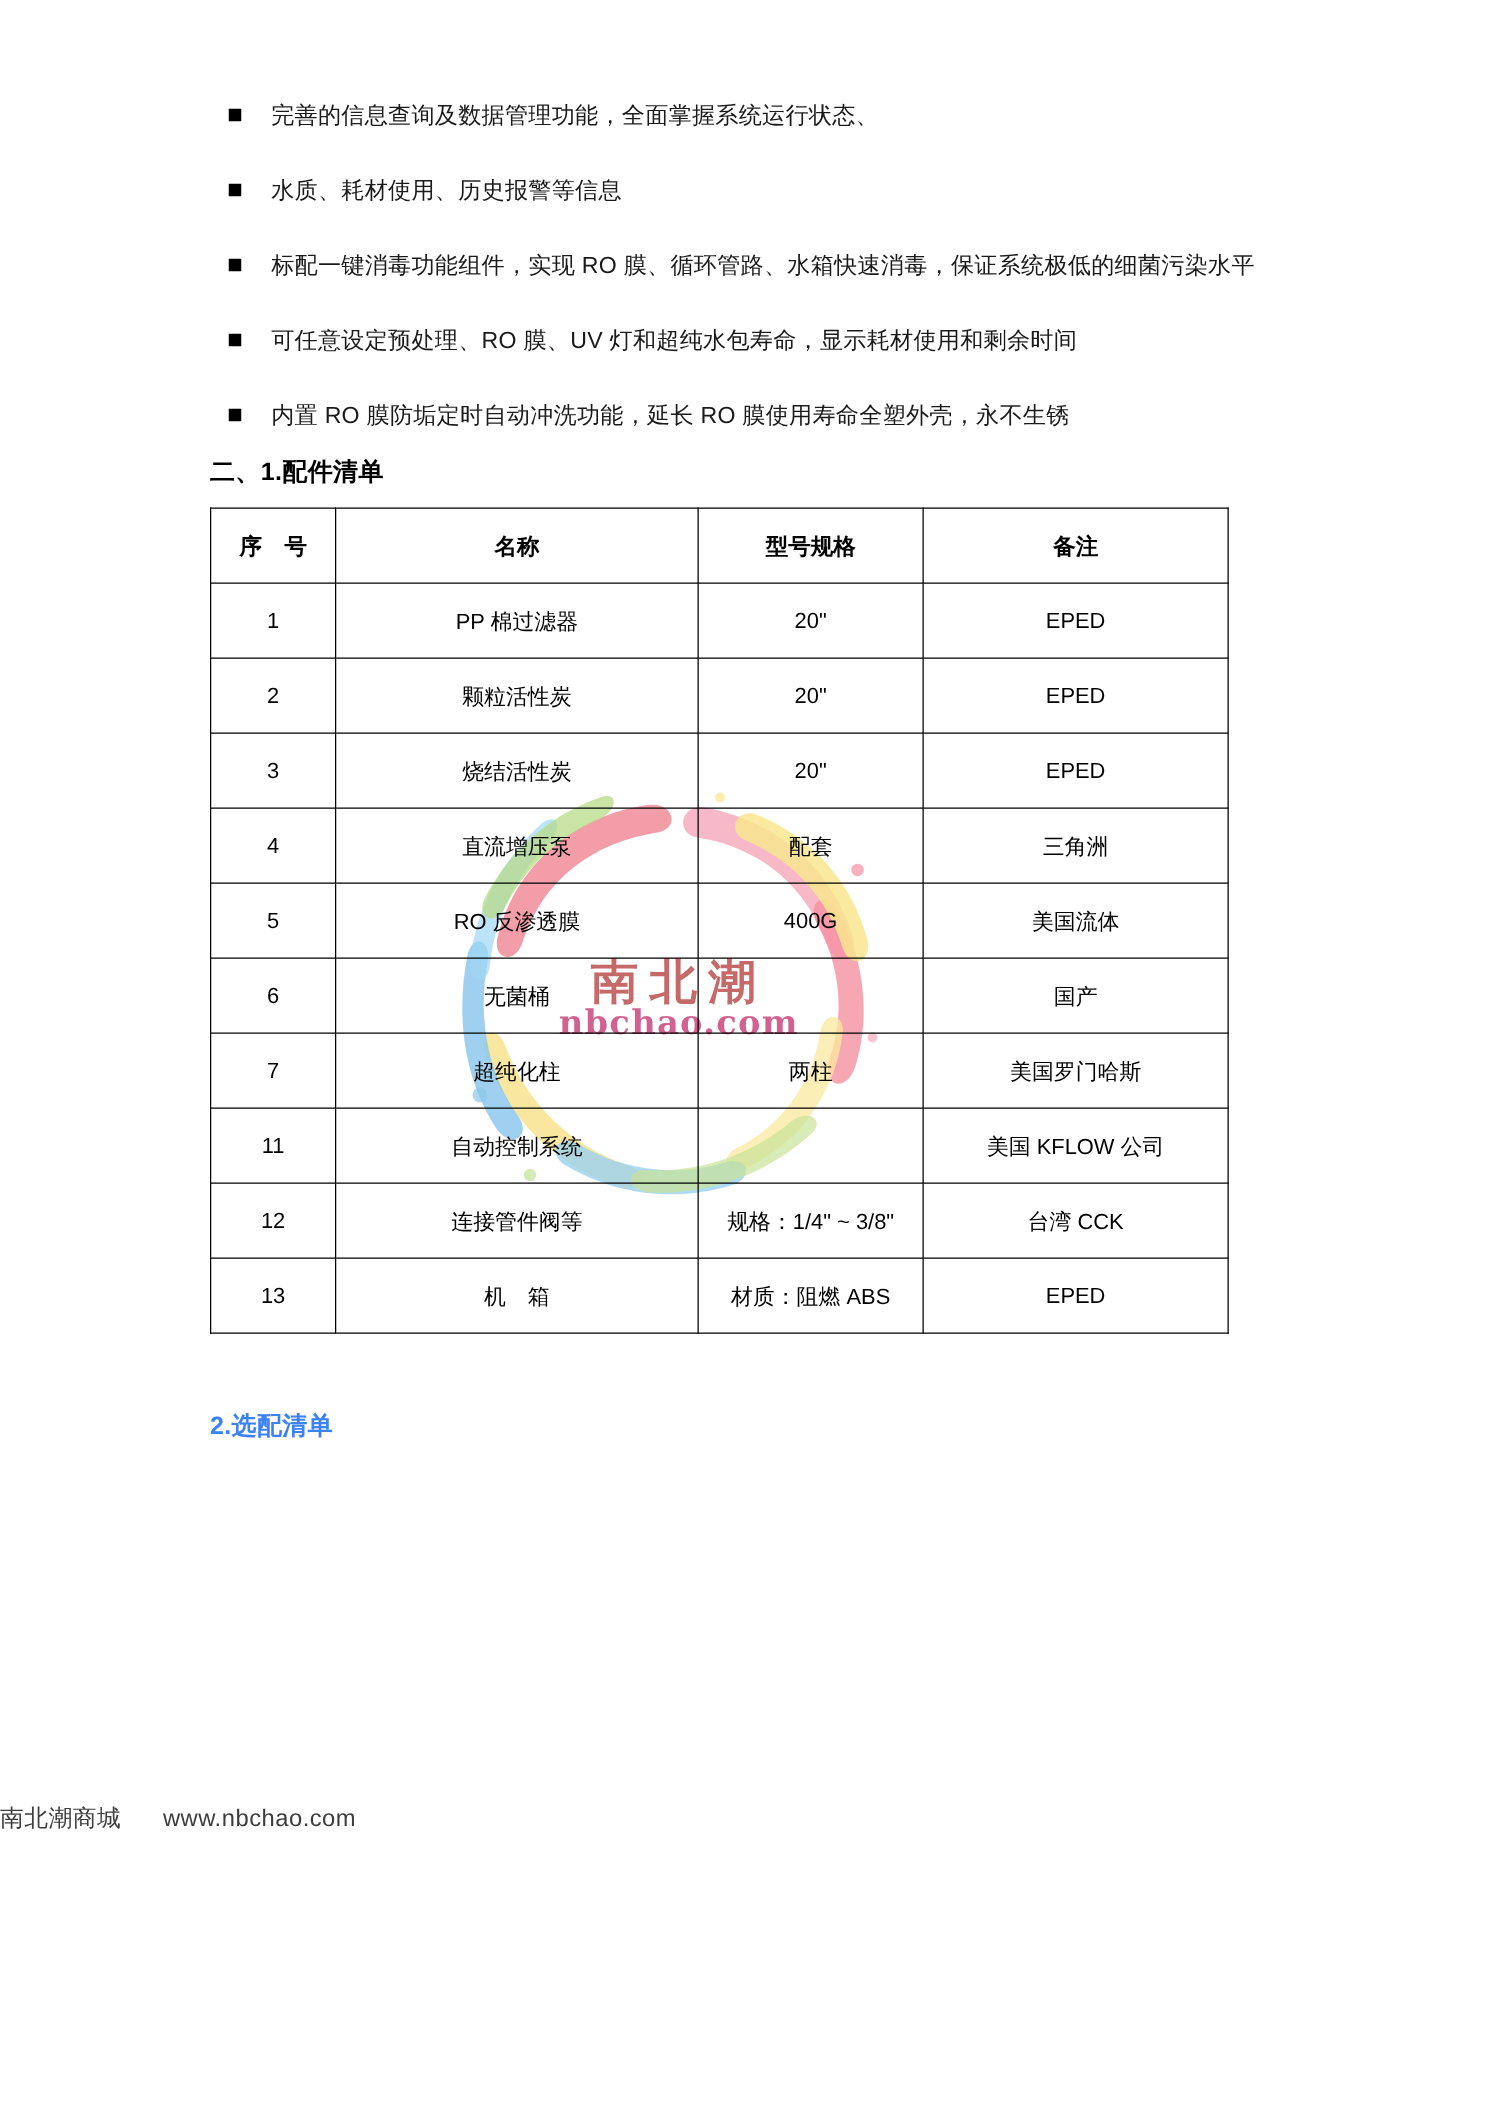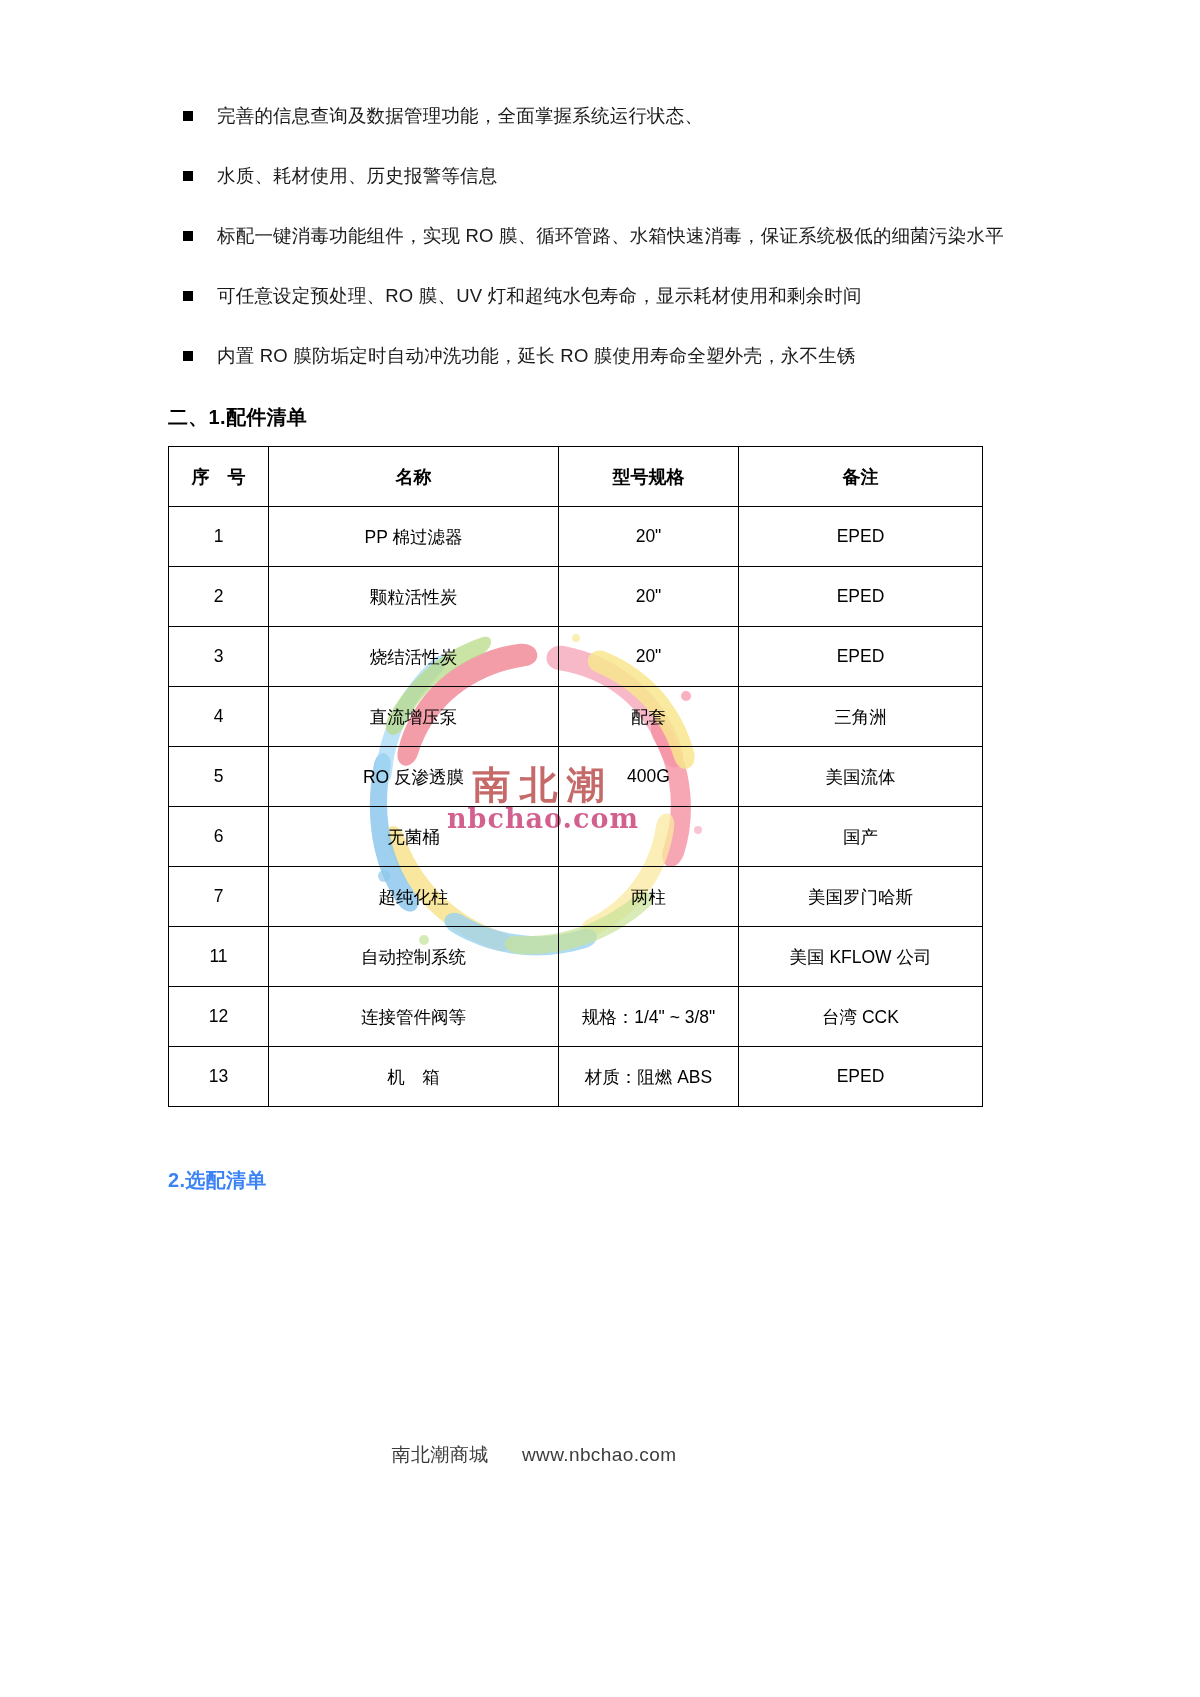--- a/index.html
+++ b/index.html
@@ -74,21 +74,21 @@
     letter-spacing: 1px;
     color: #a08a72;
     opacity: 0.68;
     margin-top: 2px;
   }
 
   
   .content {
     position: relative;
     z-index: 3;
-    padding-top: 86px;
+    padding-top: 62px;
   }
 
   .bullet-list {
     margin: 0;
     padding: 0;
     list-style: none;
   }
   .bullet-item {
     position: relative;
     padding-left: 47px;
@@ -102,21 +102,21 @@
   .bullet-marker {
     position: absolute;
     left: 13px;
     top: 25px;
     width: 10px;
     height: 10px;
     background: #000;
   }
 
   .heading {
-    margin: 18px 0 0 168px;
+    margin: 2px 0 0 168px;
     font-size: 20px;
     font-weight: bold;
     letter-spacing: 0.3px;
     color: #000;
   }
   .heading-2 {
     margin: 60px 0 0 168px;
     font-size: 20px;
     font-weight: bold;
     letter-spacing: 0.3px;
@@ -148,21 +148,20 @@
   col.c-index { width: 100px; }
   col.c-name  { width: 290px; }
   col.c-spec  { width: 180px; }
   col.c-note  { width: 244px; }
 
   .footer {
     position: absolute;
     left: 0;
     top: 1442px;
     width: 1068px;
-    text-align: center;
     font-size: 19px;
     color: #3d3d3d;
     letter-spacing: 0.4px;
     z-index: 3;
   }
   .footer-sep { display: inline-block; width: 22px; }
 </style>
 </head>
 <body>
 

